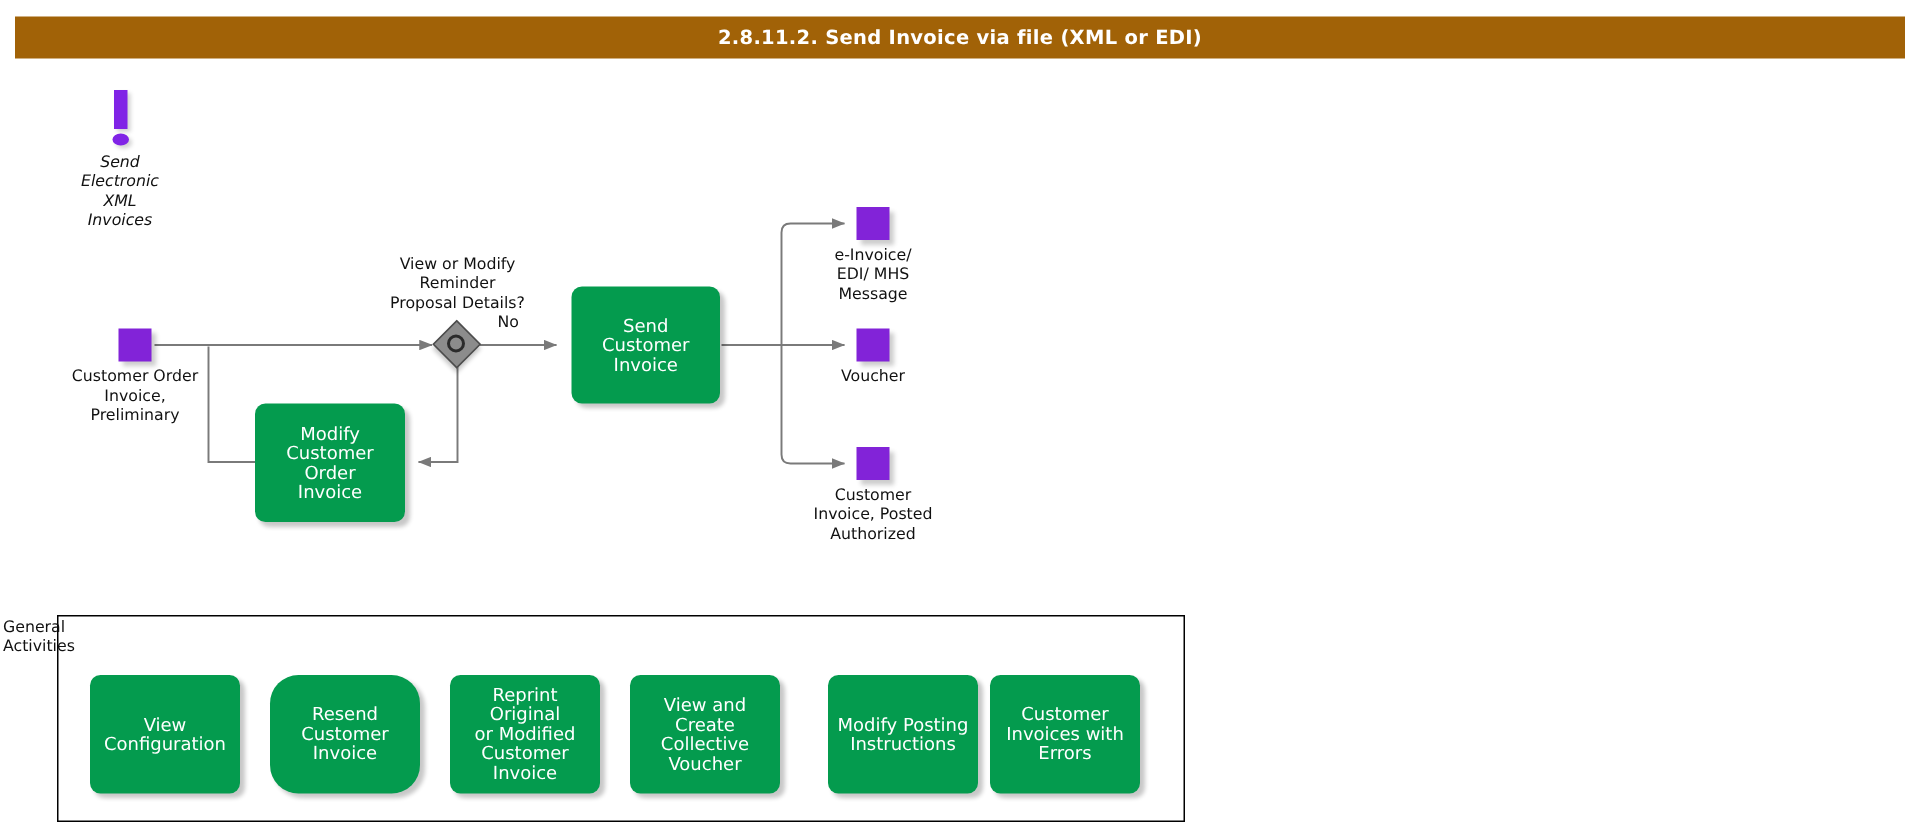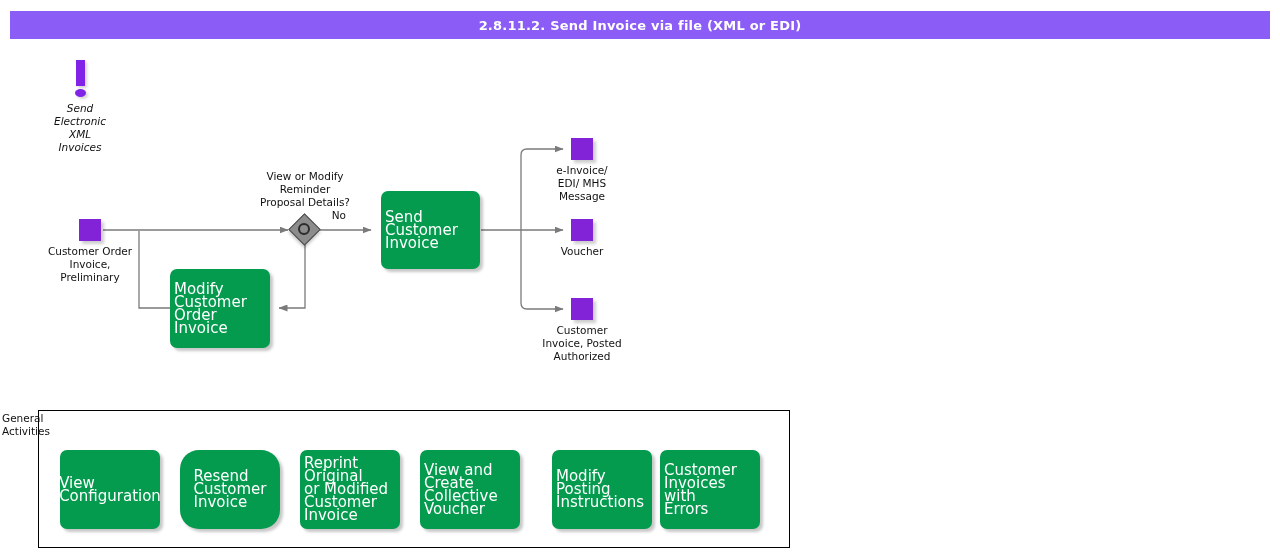--- a/index.html
+++ b/index.html
@@ -21,21 +21,21 @@
     height: 560px;
   }
 
   
   .title-bar {
     position: absolute;
     left: 10px;
     top: 11px;
     width: 1260px;
     height: 28px;
-    background: #8b5cf6;
+    background: #a16207;
     color: #ffffff;
     font-size: 13px;
     font-weight: bold;
     letter-spacing: 0.2px;
     display: flex;
     align-items: center;
     justify-content: center;
     box-sizing: border-box;
   }
 
@@ -47,23 +47,23 @@
     height: 560px;
     pointer-events: none;
   }
 
   
   .proc {
     position: absolute;
     background: #049b4e;
     border-radius: 7px;
     color: #ffffff;
-    font-size: 15px;
-    line-height: 13px;
-    text-align: left;
+    font-size: 12px;
+    line-height: 13px;
+    text-align: center;
     display: flex;
     align-items: center;
     justify-content: center;
     box-sizing: border-box;
     padding: 2px 4px;
     box-shadow: 3px 3px 3px rgba(0,0,0,0.22);
   }
 
   
   .node {

